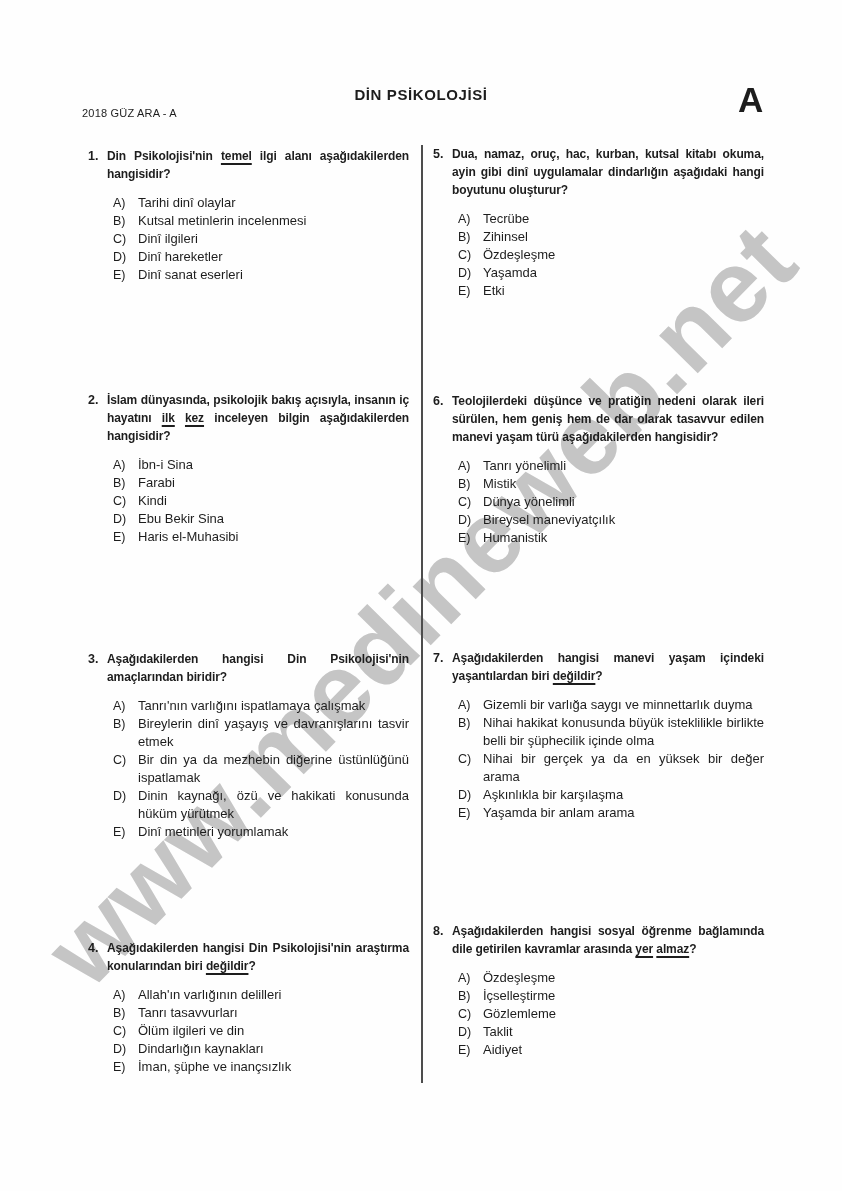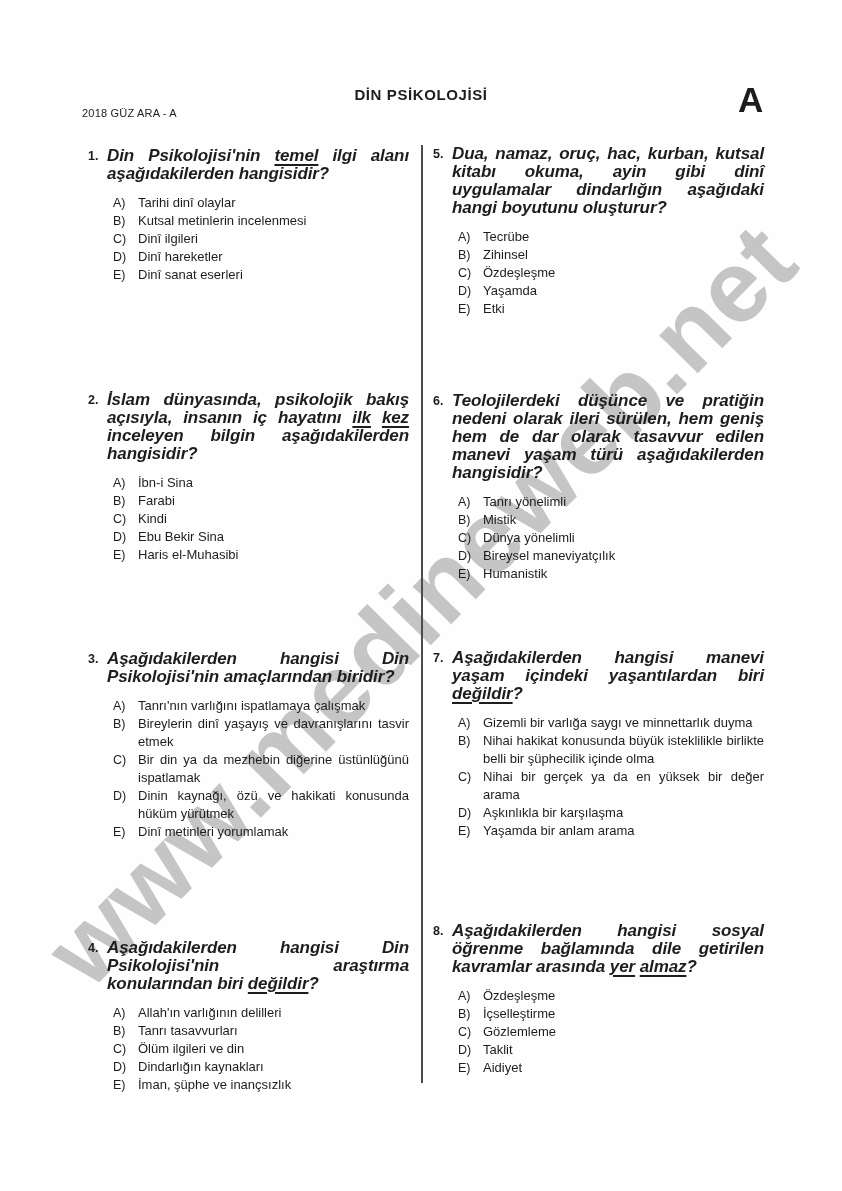--- a/index.html
+++ b/index.html
@@ -87,26 +87,25 @@
   .question { position: absolute; left: 0; right: 0; }
   .q-row { display: flex; align-items: flex-start; }
   .q-num {
     flex: 0 0 19px;
     font-size: 12.5px;
     line-height: 18px;
     font-weight: bold;
   }
   .q-stem {
     flex: 1;
-    font-size: 17px;
+    font-size: 12px;
     line-height: 18px;
     font-weight: bold;
     text-align: justify;
     letter-spacing: -0.1px;
-    font-style: italic;
   }
   .q-stem .u {
     text-decoration: underline;
     text-decoration-thickness: 1.5px;
     text-underline-offset: 2.5px;
   }
   .q-options { margin-left: 25px; margin-top: 11px; }
   .q-option { display: flex; align-items: flex-start; }
   .opt-letter {
     flex: 0 0 25px;

